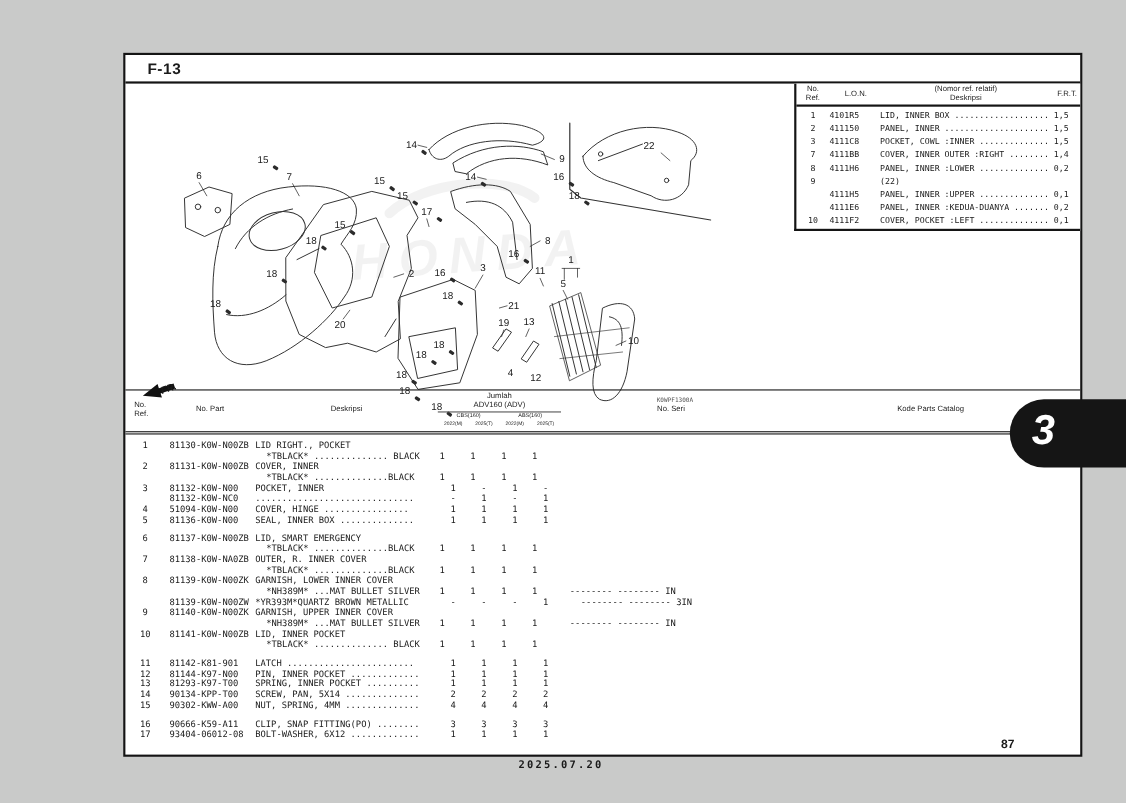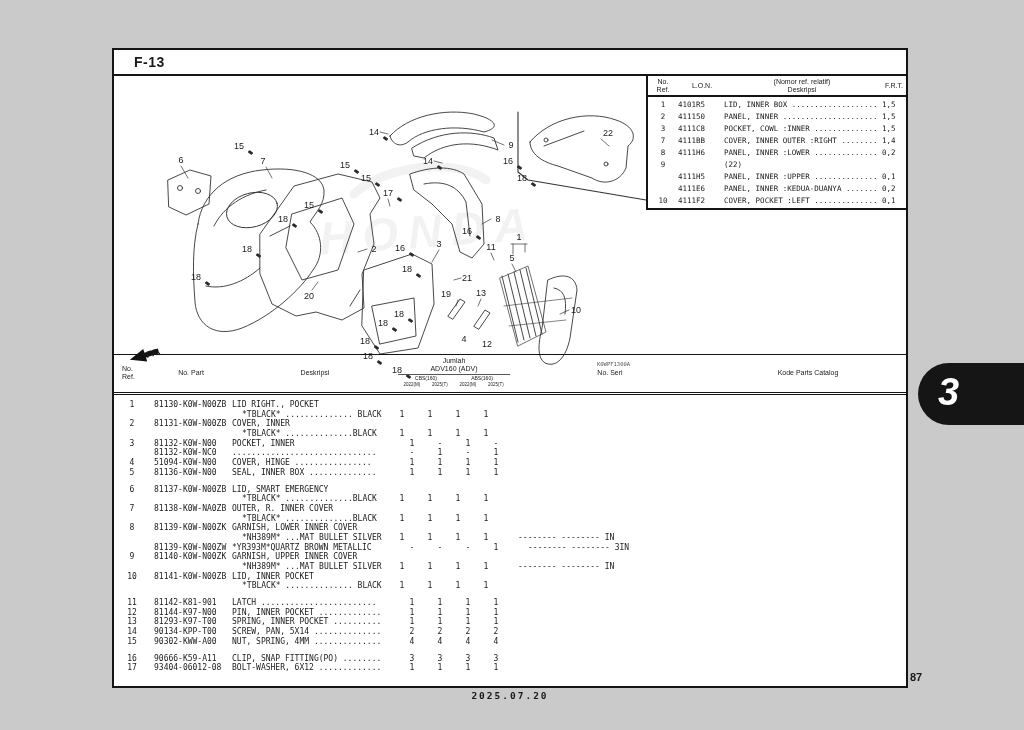--- a/index.html
+++ b/index.html
@@ -1,19 +1,19 @@
 <!DOCTYPE html>
 <html><head>
 <meta charset="utf-8">
 <style>
   * { margin:0; padding:0; box-sizing:border-box; }
   html,body { width:1024px; height:730px; overflow:hidden; }
   body { background:#c9cac9; font-family:"Liberation Sans", sans-serif; color:#1a1a1a; position:relative; }
 
-  .page { position:absolute; left:112px; top:48px; width:796px; height:640px;
+  .page { position:absolute; left:112px; top:48px; width:872px; height:640px;
           background:#fff; border:2px solid #141414; }
 
   
   .hdr { position:absolute; left:0; top:0; right:0; height:26px; border-bottom:2px solid #141414; }
   .hdr .code { position:absolute; left:20px; top:4px; font-size:14px; font-weight:600; letter-spacing:.5px; }
   .hdr .title { position:absolute; left:0; right:0; top:4px; text-align:center; font-size:15px; font-weight:700; letter-spacing:1.5px; }
 
   
   .reftab { position:absolute; right:0; top:26px; width:260px; height:134px;
             border-left:2px solid #141414; border-bottom:2px solid #141414; background:#fff; }
@@ -205,30 +205,30 @@
         <span class="screw" style="left: 295px; top: 177px;"></span>
         <span class="dlabel" style="left: 325px; top: 168px;">3</span>
         <span class="dlabel" style="left: 353px; top: 155px;">16</span>
         <span class="screw" style="left: 362px; top: 160px;"></span>
         <span class="dlabel" style="left: 377px; top: 171px;">11</span>
         <span class="dlabel" style="left: 405px; top: 161px;">1</span>
         <span class="dlabel" style="left: 398px; top: 182px;">5</span>
         <span class="dlabel" style="left: 293px; top: 193px;">18</span>
         <span class="screw" style="left: 302px; top: 198px;"></span>
         <span class="dlabel" style="left: 353px; top: 202px;">21</span>
-        <span class="dlabel" style="left: 332px; top: 218px;">19</span>
+        <span class="dlabel" style="left: 344px; top: 218px;">19</span>
         <span class="dlabel" style="left: 367px; top: 217px;">13</span>
         <span class="dlabel" style="left: 285px; top: 238px;">18</span>
         <span class="screw" style="left: 294px; top: 243px;"></span>
         <span class="dlabel" style="left: 269px; top: 247px;">18</span>
         <span class="screw" style="left: 278px; top: 252px;"></span>
         <span class="dlabel" style="left: 350px; top: 263px;">4</span>
         <span class="dlabel" style="left: 373px; top: 268px;">12</span>
         <span class="dlabel" style="left: 462px; top: 234px;">10</span>
-        <span class="dlabel" style="left: 494px; top: 57px;">22</span>
+        <span class="dlabel" style="left: 476px; top: 57px;">22</span>
       </div>
     <div class="frmark">
       <span class="frtxt">FR.</span>
     </div>
     <div class="diagcode">K0WPF1300A</div>
   </div>
 
   <div class="pt-head">
     <div class="c-ref">
       <div>No.</div>

